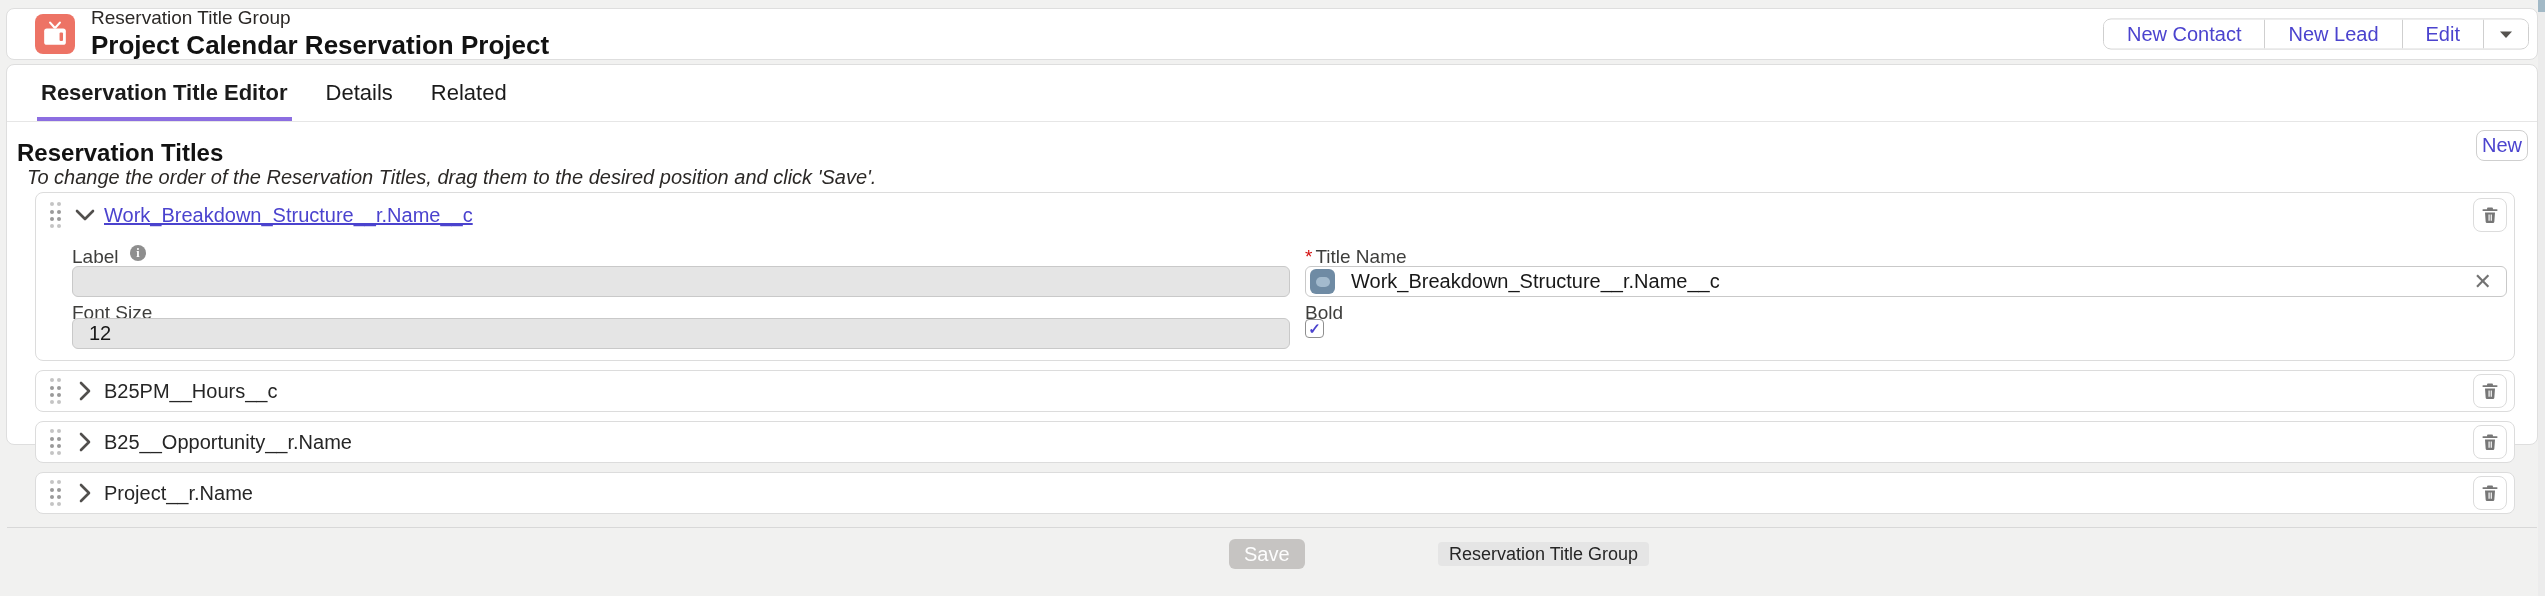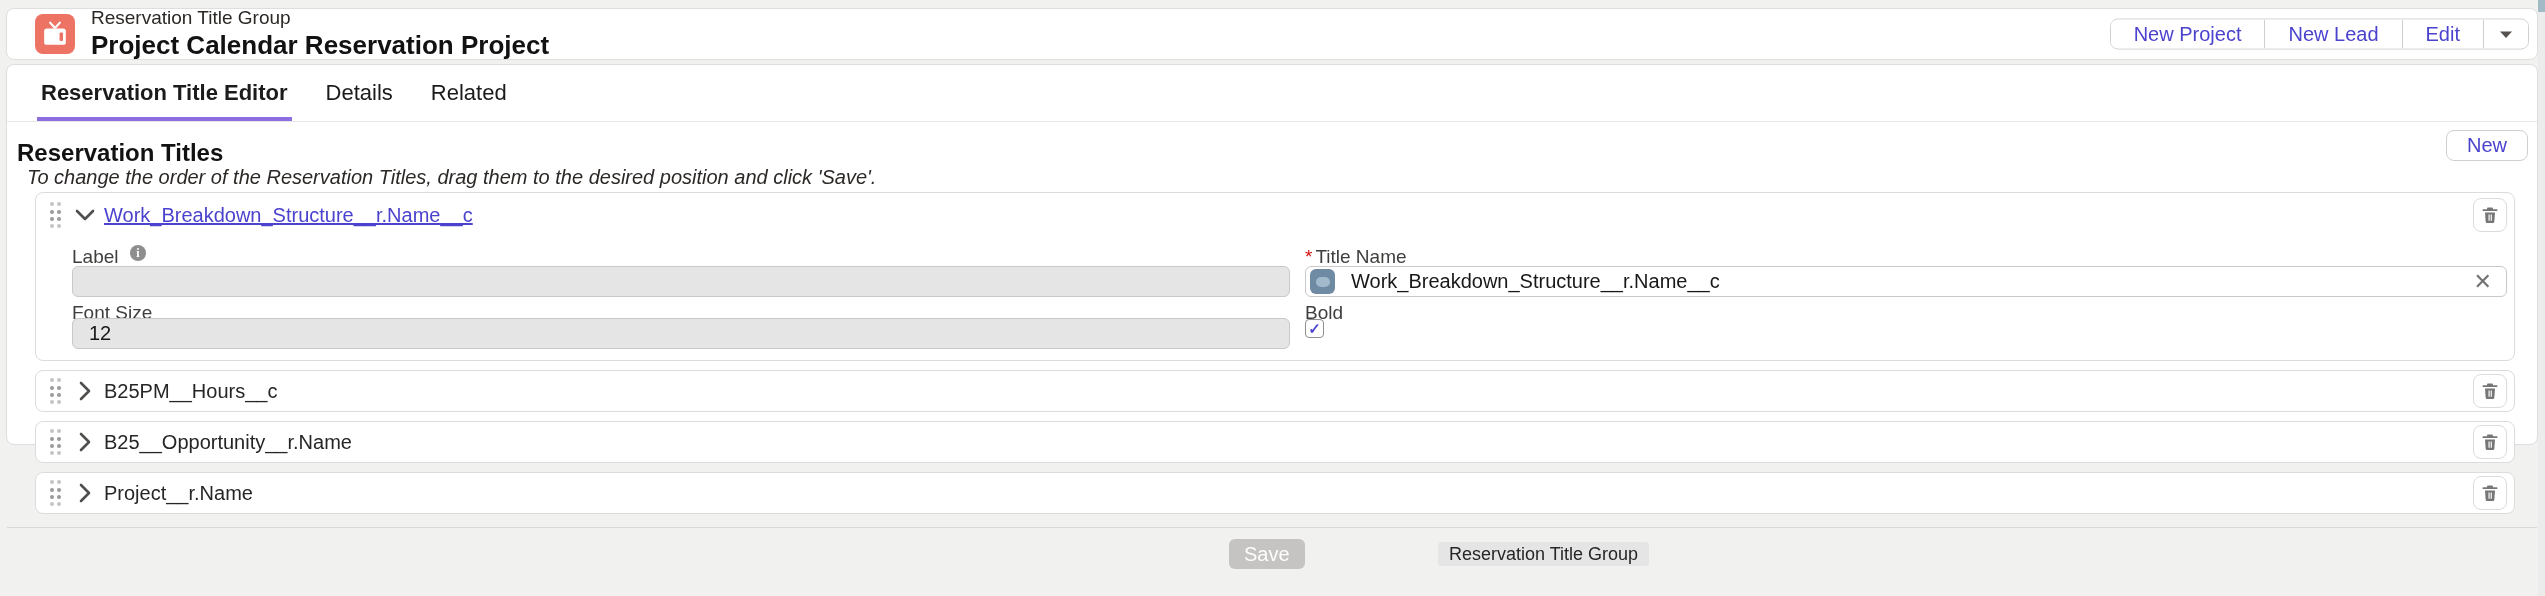--- a/index.html
+++ b/index.html
@@ -47,21 +47,21 @@
     border-bottom:1px solid #e6e6e6;
   }
   .tab {
     display:flex; align-items:center; font-size:22px; color:#1b1b1b;
     margin-right:30px; padding:0 4px; cursor:pointer; border-bottom:4px solid transparent;
     padding-top:4px;
   }
   .tab.active { font-weight:700; border-bottom-color:#8c6ee1; }
   .section-heading { position:absolute; left:10px; top:74px; font-size:24px; font-weight:700; color:#121212; }
   .new-btn {
-    position:absolute; right:9px; top:65px; height:31px; padding:0 20px;
+    position:absolute; right:9px; top:65px; height:31px; padding:0 5px;
     font-size:20px; color:#4b43ce; background:#fff; border:1px solid #cfcfcf;
     border-radius:8px; cursor:pointer; display:flex; align-items:center;
   }
   .instruction { position:absolute; left:20px; top:101px; font-size:20px; color:#2b2826;font-style:italic; }
   
   .rows { position:absolute; left:28px; top:127px; width:2480px; }
   .row-box {
     position:relative; border:1px solid #dcdcdc; border-radius:8px;
     background:#fff; margin-bottom:9px;
   }
@@ -133,21 +133,21 @@
       <path d="M16.5 1.5 L12.5 6" stroke="#fff" stroke-width="2" stroke-linecap="round" fill="none"></path>
       <rect x="2" y="7" width="20" height="15" rx="2.5" fill="#fff"></rect>
       <rect x="16.2" y="10.5" width="3.2" height="8" rx="1" fill="#ed7365"></rect>
     </svg>
   </div>
   <div class="header-text">
     <div class="entity-label">Reservation Title Group</div>
     <div class="page-title">Project Calendar Reservation Project</div>
   </div>
   <div class="btn-group">
-    <button class="hbtn">New Project</button>
+    <button class="hbtn">New Contact</button>
     <button class="hbtn">New Lead</button>
     <button class="hbtn">Edit</button>
     <button class="hbtn">
       <svg width="16" height="10" viewBox="0 0 16 10">
         <path d="M2 2 L8 8.5 L14 2 Z" fill="#55524f"></path>
       </svg>
     </button>
   </div>
 </div>
 

